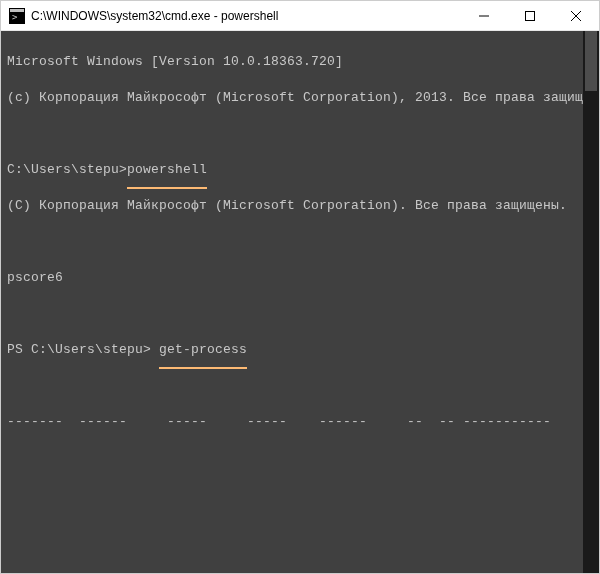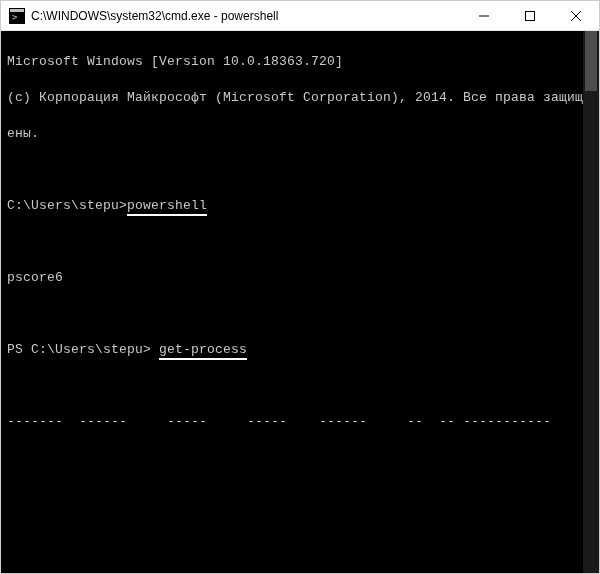--- a/index.html
+++ b/index.html
@@ -38,21 +38,21 @@
   .titlebar .btn {
     width: 46px; height: 100%;
     display: flex; align-items: center; justify-content: center;
     font-family: 'Segoe UI', sans-serif;
     font-size: 10px;
     color: #000;
     cursor: default;
   }
   .terminal {
     flex: 1;
-    background: #000000;
+    background: #404040;
     color: #c8c8c8;
     font-size: 13px;
     line-height: 18px;
     padding: 4px 2px 4px 6px;
     white-space: pre;
     letter-spacing: 0.2px;
     overflow: hidden;
     position: relative;
   }
   .scrollbar {
@@ -61,22 +61,22 @@
     width: 16px;
     background: #1a1a1a;
   }
   .scrollbar .thumb {
     position: absolute;
     left: 2px; right: 2px;
     top: 0; height: 60px;
     background: #4d4d4d;
   }
   .underline {
-    border-bottom: 2px solid #ffffff;
-    padding-bottom: 1px;
+    border-bottom: 2px solid #fdba74;
+    padding-bottom: 10px;
   }
   .row { white-space: pre; }
 </style>
 </head>
 <body>
 
 <div class="window">
   <div class="titlebar">
     <span class="icon">
       <svg width="16" height="16" viewBox="0 0 16 16">
@@ -101,24 +101,24 @@
         <svg width="10" height="10">
             <line x1="0" y1="0" x2="10" y2="10" stroke="#000" stroke-width="1"></line>
             <line x1="10" y1="0" x2="0" y2="10" stroke="#000" stroke-width="1"></line>
           </svg>
       </div>
     </div>
   </div>
 
   <div class="terminal">
 <div class="row">Microsoft Windows [Version 10.0.18363.720]</div>
-<div class="row">(с) Корпорация Майкрософт (Microsoft Corporation), 2014. Все права защищ</div>
-<div class="row">ены.</div>
+<div class="row">(с) Корпорация Майкрософт (Microsoft Corporation), 2013. Все права защищ</div>
 <div class="row"> </div>
 <div class="row"><span>C:\Users\stepu&gt;</span><span class="underline">powershell</span></div>
+<div class="row">(С) Корпорация Майкрософт (Microsoft Corporation). Все права защищены.</div>
 <div class="row"> </div>
 <div class="row">pscore6</div>
 <div class="row"> </div>
 <div class="row"><span>PS C:\Users\stepu&gt; </span><span class="underline">get-process</span></div>
 <div class="row"> </div>
 <div class="row" id="dash">-------  ------     -----     -----    ------     --  -- -----------</div>
 
     <div class="scrollbar">
       <div class="thumb"></div>
     </div>

